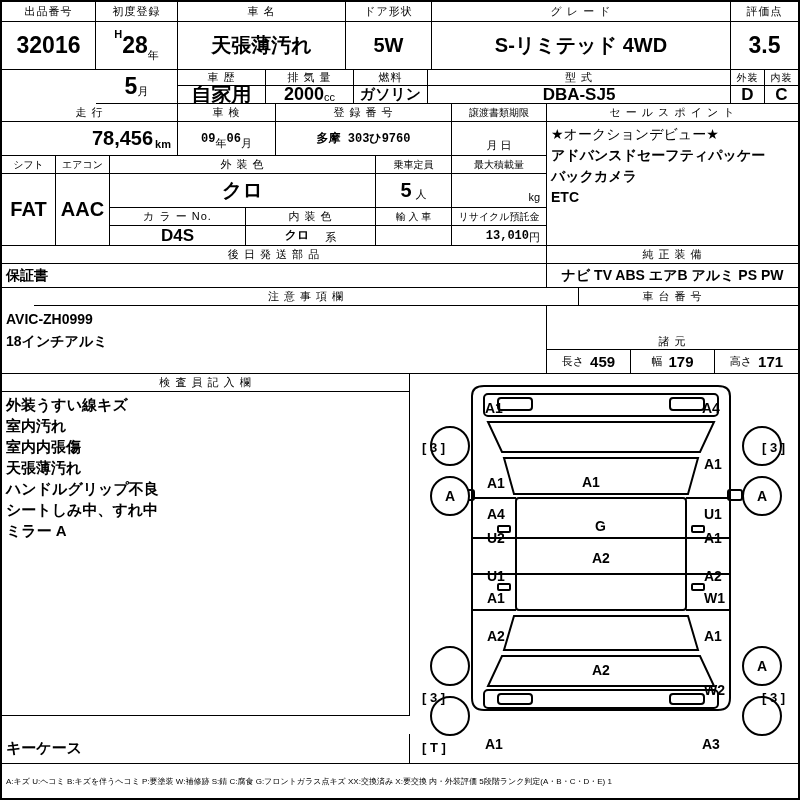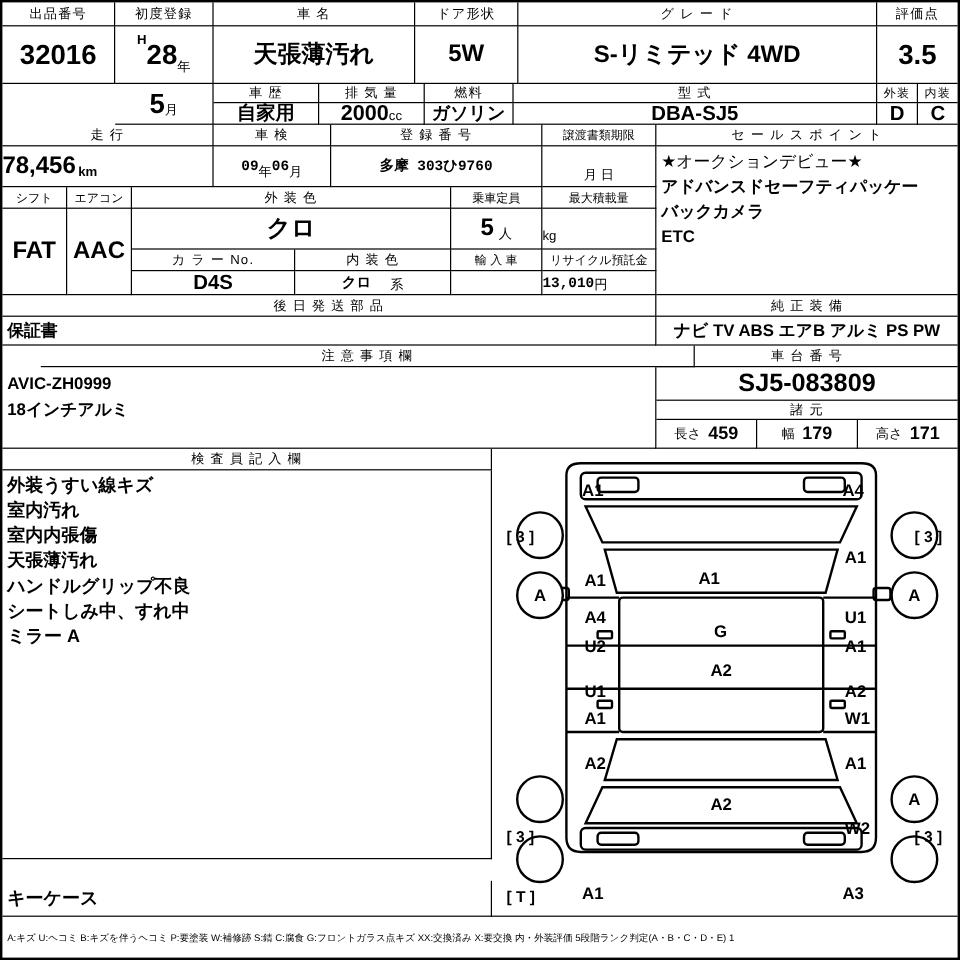--- a/index.html
+++ b/index.html
@@ -12,21 +12,21 @@
   .sheet{position:relative;width:800px;height:800px;box-sizing:border-box;border:2px solid #000;}
   .cell{position:absolute;box-sizing:border-box;display:flex;align-items:center;justify-content:center;overflow:hidden;white-space:nowrap;}
   .bb{border-bottom:1px solid #000;}
   .br{border-right:1px solid #000;}
   .hdr{font-size:11px;letter-spacing:1px;}
   .val{font-size:20px;font-weight:bold;}
   .val-l{font-size:23px;font-weight:bold;}
   .val-s{font-size:12px;font-weight:bold;font-family:Liberation Mono, monospace;}
   .unit{font-size:11px;font-weight:normal;}
   .left{justify-content:flex-start;padding-left:4px;}
-  .right{justify-content:flex-start;padding-right:17px;}
+  .right{justify-content:flex-end;padding-right:6px;}
   .notes{font-size:15px;font-weight:bold;line-height:21px;}
   .tiny{font-size:8px;}
 
   
   .diagram{position:absolute;left:410px;top:376px;width:388px;height:338px;}
   .dg-svg{position:absolute;left:0;top:0;}
   .mk{position:absolute;font-size:14px;font-weight:bold;}
   .brk{position:absolute;font-size:13px;font-weight:bold;}
   .tire{position:absolute;border:2px solid #000;border-radius:50%;display:flex;align-items:center;justify-content:center;font-size:14px;font-weight:bold;background:#fff;}
 </style>
@@ -56,21 +56,21 @@
 
   <div class="cell hdr bb" style="left:729px;top:0;width:67px;height:20px;">評価点</div>
   <div class="cell val-l bb" style="left:729px;top:20px;width:67px;height:48px;">3.5</div>
 
   <div class="cell br bb" style="left:94px;top:68px;width:82px;height:34px;">
     <span class="val-l">5</span>
     <span class="unit" style="align-self:flex-end;margin-bottom:4px;">月</span>
   </div>
 
   <div class="cell hdr br bb" style="left:176px;top:68px;width:88px;height:16px;">車 歴</div>
-  <div class="cell val br bb" style="left:176px;top:84px;width:88px;height:18px;font-size:16px;">自家用</div>
+  <div class="cell val br bb" style="left:176px;top:84px;width:88px;height:18px;font-size:20px;">自家用</div>
 
   <div class="cell hdr br bb" style="left:264px;top:68px;width:88px;height:16px;">排 気 量</div>
   <div class="cell br bb" style="left:264px;top:84px;width:88px;height:18px;">
     <span style="font-size:18px;font-weight:bold;">2000</span>
     <span class="unit" style="align-self:flex-end;">cc</span>
   </div>
 
   <div class="cell hdr br bb" style="left:352px;top:68px;width:74px;height:16px;">燃料</div>
   <div class="cell br bb" style="left:352px;top:84px;width:74px;height:18px;font-size:15px;font-weight:bold;">ガソリン</div>
 
@@ -154,21 +154,20 @@
   <div class="cell hdr bb" style="left:545px;top:244px;width:251px;height:18px;">純 正 装 備</div>
   <div class="cell bb" style="left:545px;top:262px;width:251px;height:24px;font-size:14px;font-weight:bold;">ナビ TV ABS エアB アルミ PS PW</div>
 
   <div class="cell hdr br bb" style="left:0;top:286px;width:545px;height:18px;margin-left:32px;">注 意 事 項 欄</div>
   <div class="cell br bb left" style="left:0;top:304px;width:545px;height:68px;flex-direction:column;align-items:flex-start;padding-top:2px;">
     <div style="font-size:14px;font-weight:bold;line-height:22px;">AVIC-ZH0999</div>
     <div style="font-size:14px;font-weight:bold;line-height:22px;">18インチアルミ</div>
   </div>
 
   <div class="cell hdr bb" style="left:545px;top:286px;width:251px;height:18px;">車 台 番 号</div>
-  <div class="cell bb" style="left:545px;top:304px;width:251px;height:28px;font-size:21px;font-weight:bold;">SJ5-083809</div>
   <div class="cell hdr bb" style="left:545px;top:332px;width:251px;height:16px;">諸 元</div>
 
   <div class="cell br bb" style="left:545px;top:348px;width:84px;height:24px;">
     <span class="unit">長さ</span>
     <span style="font-size:15px;font-weight:bold;margin-left:6px;">459</span>
   </div>
   <div class="cell br bb" style="left:629px;top:348px;width:84px;height:24px;">
     <span class="unit">幅</span>
     <span style="font-size:15px;font-weight:bold;margin-left:6px;">179</span>
   </div>

